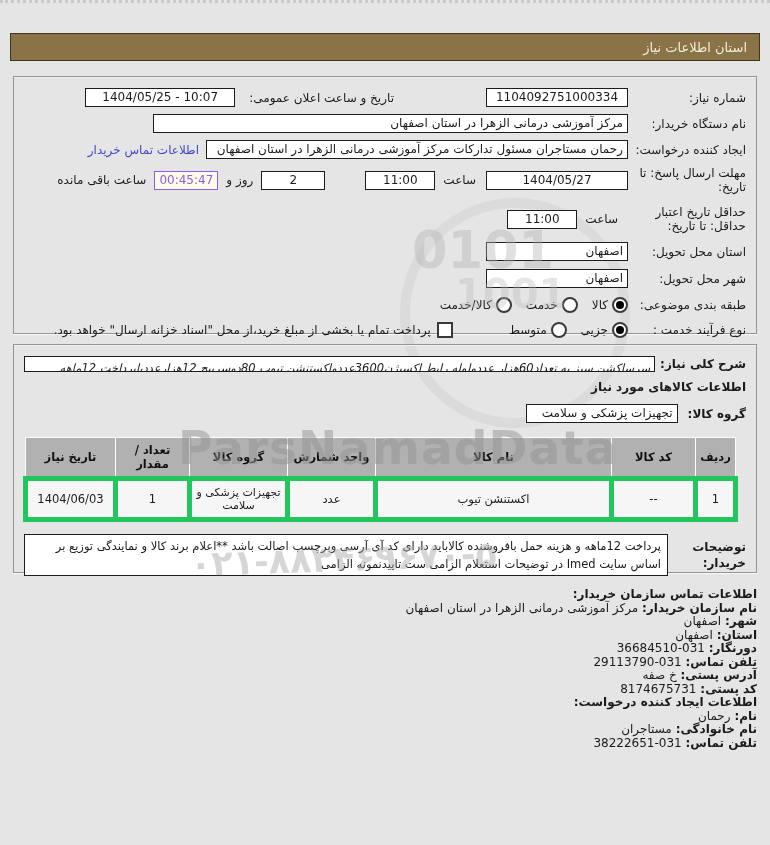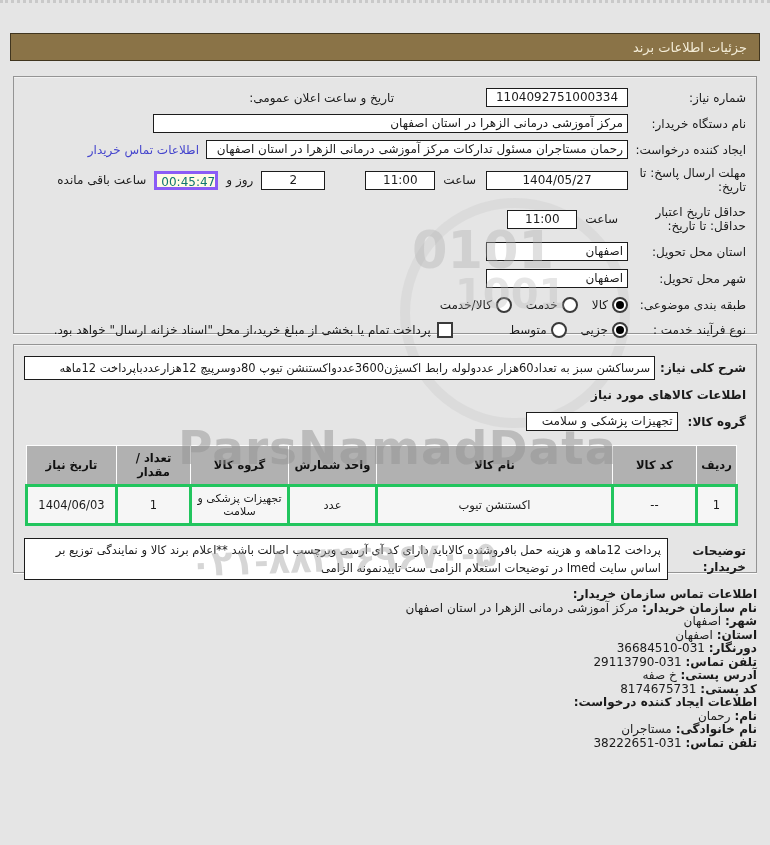--- a/index.html
+++ b/index.html
@@ -36,21 +36,21 @@
   .w70{width:70px;flex-shrink:0;}
   .w64{width:64px;flex-shrink:0;}
   .w475{width:475px;}
   .w422{width:422px;}
   .mr8{margin-right:8px;}
   .mr10{margin-right:10px;}
   .mr14{margin-right:14px;}
   .mr40{margin-right:40px;}
   .mr92{margin-right:92px;}
   .link{color:#4545cd;margin-right:7px;cursor:pointer;white-space:nowrap;}
-  .countdown{background:#fffbe4;border:3px solid #8b5cf6;color:#0f766e;}
+  .countdown{background:#fffbe4;border:1px solid #8b5cf6;color:#8b5cf6;}
   .radio{
     width:12px;height:12px;border:2px solid #3a3a3a;border-radius:50%;
     background:#fff;margin-left:4px;position:relative;flex-shrink:0;
   }
   .radio.selected::after{
     content:"";position:absolute;left:2px;top:2px;width:8px;height:8px;
     background:#000;border-radius:50%;
   }
   .radio-gap{margin-right:14px;}
   .checkbox{
@@ -62,21 +62,21 @@
   .group-row{margin:0 0 14px;}
   table.items{
     border-collapse:collapse;margin:4px 8px 12px;width:710px;
     font-size:11.5px;direction:rtl;table-layout:fixed;
   }
   table.items th{
     background:#b1b1b1;border:1px solid #fdfdfd;font-weight:bold;
     padding:5px 2px;color:#111;
   }
   table.items td{
-    background:#f6f6f6;border:3px solid #22c55e;text-align:center;
+    background:#f6f6f6;border:5px solid #22c55e;text-align:center;
     padding:5px 2px;height:26px;vertical-align:middle;
   }
   .notes-row{align-items:center;}
   .notes-lbl{width:78px;flex-shrink:0;font-weight:bold;line-height:16px;}
   .notes-field{flex:1;height:42px;white-space:normal;line-height:18px;
     font-size:11.5px;text-align:right;padding:2px 6px;}
   .contact{
     position:absolute;top:585px;right:13px;left:13px;direction:rtl;
     text-align:right;line-height:13px;
   }
@@ -88,35 +88,36 @@
     letter-spacing:4px;transform:rotate(-2deg);direction:ltr;}
   .wm-d1{top:218px;left:412px;font-size:51px;color:rgba(178,178,178,0.40);}
   .wm-d2{top:268px;left:455px;font-size:40px;color:rgba(182,182,182,0.35);}
   .wm-circle{position:absolute;top:195px;left:400px;width:210px;height:210px;
     border:10px solid rgba(190,190,190,0.25);border-radius:50%;pointer-events:none;}
 </style>
 </head>
 <body>
 
 <div class="titlebar">
-  <span>جزئیات اطلاعات برند</span>
+  <span>استان اطلاعات نیاز</span>
 </div>
 
 <div class="wm wm-brand">ParsNamadData</div>
 <div class="wm wm-phone">۰۲۱-۸۸۳۴۶۹۶۷۰-۵</div>
 <div class="wm wm-d1">0101</div>
 <div class="wm wm-d2">1001</div>
 <div class="wm-circle"></div>
 
 <div class="panel" id="panel1">
 
   <div class="row">
     <span class="lbl">شماره نیاز:</span>
     <div class="field w142 center ltr">1104092751000334</div>
     <span class="mr92">تاریخ و ساعت اعلان عمومی:</span>
+    <div class="field w150 center ltr mr14">1404/05/25 - 10:07</div>
   </div>
 
   <div class="row">
     <span class="lbl">نام دستگاه خریدار:</span>
     <div class="field w475">مرکز آموزشی درمانی الزهرا در استان اصفهان</div>
   </div>
 
   <div class="row">
     <span class="lbl">ایجاد کننده درخواست:</span>
     <div class="field w422">رحمان مستاجران مسئول تدارکات مرکز آموزشی درمانی الزهرا در استان اصفهان</div>
@@ -169,21 +170,21 @@
     <span class="checkbox" style="margin-right:56px;"></span>
     <span>پرداخت تمام یا بخشی از مبلغ خرید،از محل "اسناد خزانه ارسال" خواهد بود.</span>
   </div>
 
 </div>
 
 <div class="panel" id="panel2">
 
   <div class="row" style="margin-bottom:8px;">
     <span class="bold" style="margin-left:5px;white-space:nowrap;">شرح کلی نیاز:</span>
-    <div class="field desc-field" style="height:24px;line-height:22px;">سرساکشن سبز به تعداد60هزار عددولوله رابط اکسیژن3600عددواکستنشن تیوپ 80دوسرپیچ 12هزارعددباپرداخت 12ماهه</div>
+    <div class="field desc-field" style="height:16px;line-height:22px;font-style:italic;">سرساکشن سبز به تعداد60هزار عددولوله رابط اکسیژن3600عددواکستنشن تیوپ 80دوسرپیچ 12هزارعددباپرداخت 12ماهه</div>
   </div>
 
   <div class="heading">اطلاعات کالاهای مورد نیاز</div>
 
   <div class="row group-row">
     <span class="bold" style="margin-left:10px;">گروه کالا:</span>
     <div class="field" style="width:152px;">تجهیزات پزشکی و سلامت</div>
   </div>
 
   <table class="items">

